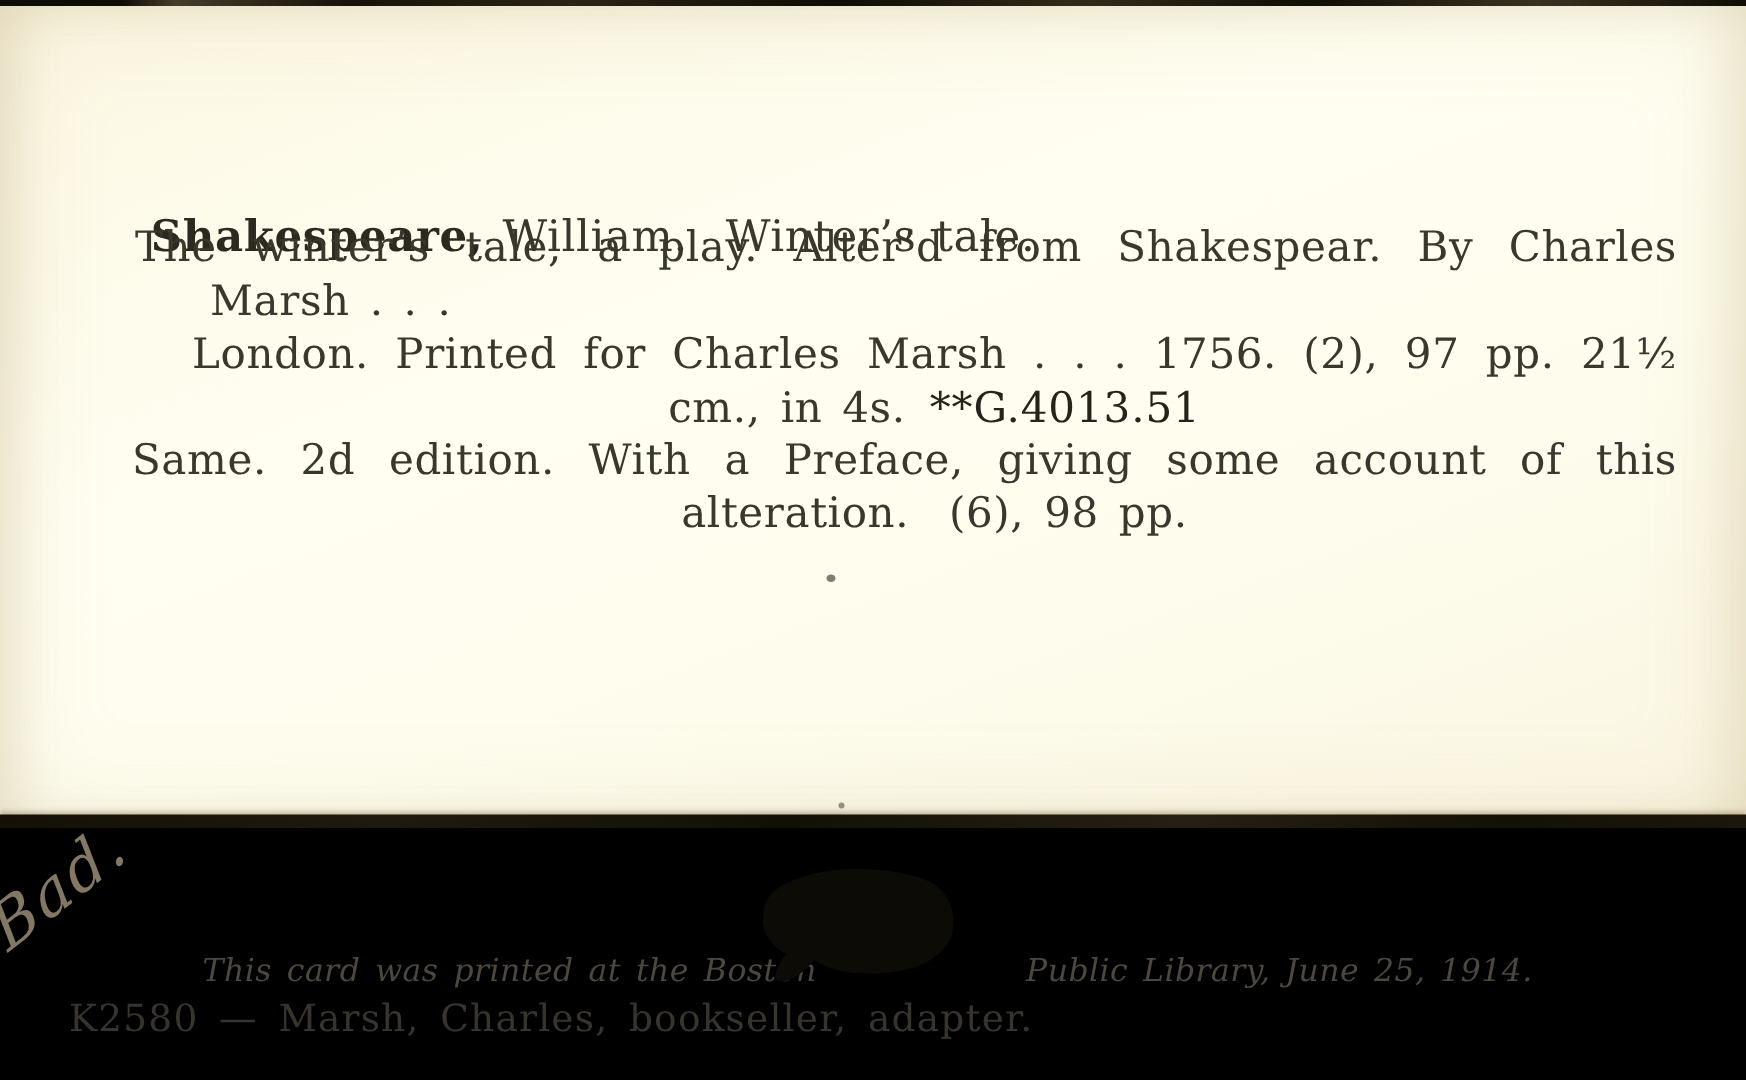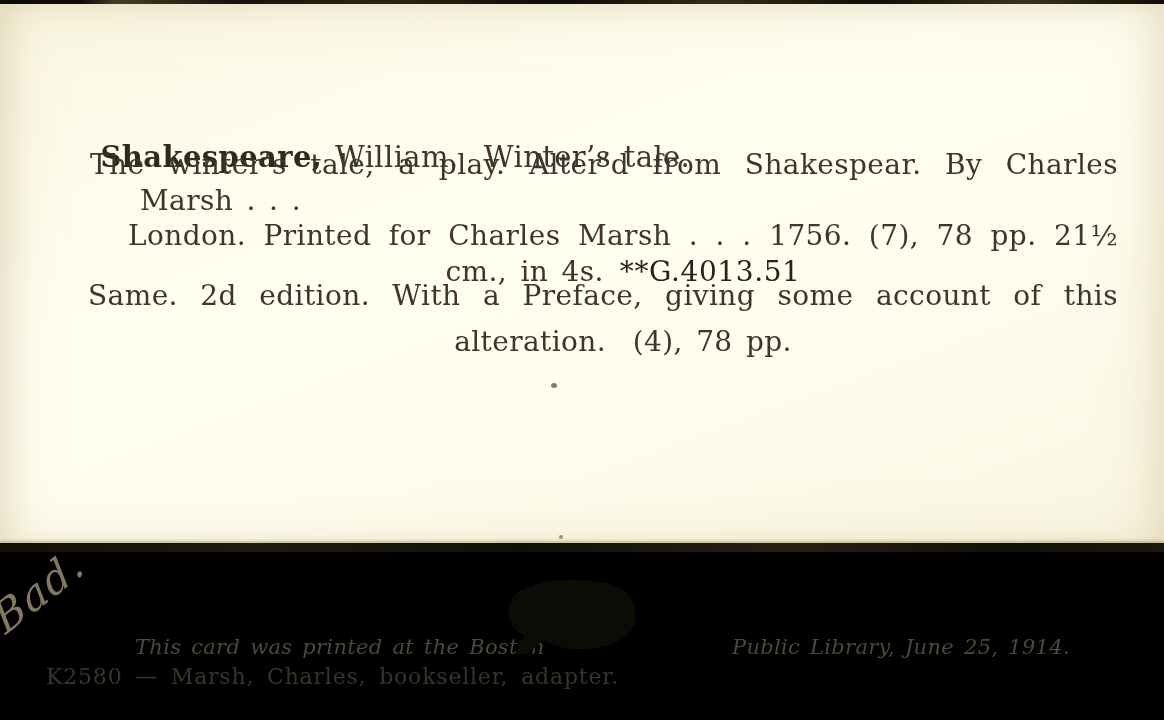--- a/index.html
+++ b/index.html
@@ -29,26 +29,26 @@
   .call-line{display:flex;justify-content:center;align-items:baseline;gap:16px;}
   .call{font-weight:normal;color:#26241a;letter-spacing:0.6px;white-space:nowrap;}
   .handwriting{
     position:absolute;left:4px;top:556px;width:150px;height:100px;
     transform:rotate(-38deg) skewX(-6deg);transform-origin:60px 60px;
     font-size:42px;font-style:italic;color:#9a8e74;opacity:0.85;
     font-family:"DejaVu Serif",serif;letter-spacing:2px;
   }
   .footer-note{position:absolute;top:635px;font-style:italic;font-size:21px;color:#4c483b;letter-spacing:0.3px;word-spacing:3px;white-space:pre-wrap;}
   .footer-left{left:135px;}
-  .footer-right{left:732px;font-style:italic;}
+  .footer-right{left:684px;font-style:italic;}
   .ink-blot{position:absolute;left:505px;top:578px;width:136px;height:90px;}
   .speck{position:absolute;border-radius:50%;background:#6b675a;}
   .speck1{left:551px;top:383px;width:6px;height:5px;opacity:0.85;}
   .speck2{left:559px;top:535px;width:4px;height:4px;opacity:0.7;}
-  .tracing{position:absolute;left:46px;top:664px;font-size:22px;letter-spacing:0.8px;word-spacing:5px;color:#37352b;white-space:pre-wrap;}
+  .tracing{position:absolute;left:46px;top:664px;font-size:25px;letter-spacing:0.8px;word-spacing:5px;color:#37352b;white-space:pre-wrap;}
 </style>
 </head>
 <body>
 
 <div class="card">
 
   <div class="top-edge"></div>
 
   <div class="heading">
     <span class="b">Shakespeare,</span><span> William.  Winter’s tale.</span>
@@ -56,34 +56,34 @@
 
   <div class="line just" style="left:90px;right:46px;top:148px;">
     <span class="t">The winter’s tale, a play.  Alter’d from Shakespear.  By Charles</span>
   </div>
 
   <div class="line" style="left:140px;top:184px;">
     <span class="t">Marsh . . .</span>
   </div>
 
   <div class="line just" style="left:128px;right:46px;top:219px;">
-    <span class="t">London.  Printed for Charles Marsh . . . 1756.  (7), 78 pp.  21½</span>
+    <span class="t">London.  Printed for Charles Marsh . . . 1756.  (2), 97 pp.  21½</span>
   </div>
 
   <div class="line call-line" style="left:128px;right:46px;top:255px;">
     <span class="t">cm., in 4s.</span>
     <span class="call">**G.4013.51</span>
   </div>
 
-  <div class="line just" style="left:88px;right:46px;top:279px;">
+  <div class="line just" style="left:88px;right:46px;top:290px;">
     <span class="t">Same.  2d edition.  With a Preface, giving some account of this</span>
   </div>
 
   <div class="line call-line" style="left:128px;right:46px;top:325px;">
-    <span class="t">alteration.  (4), 78 pp.</span>
+    <span class="t">alteration.  (6), 98 pp.</span>
   </div>
 
   <div class="speck speck1"></div>
   <div class="speck speck2"></div>
 
   <div class="handwriting">Bad.</div>
 
   <div class="footer-note footer-left">This card was printed at the Boston</div>
 
   <div class="ink-blot">

